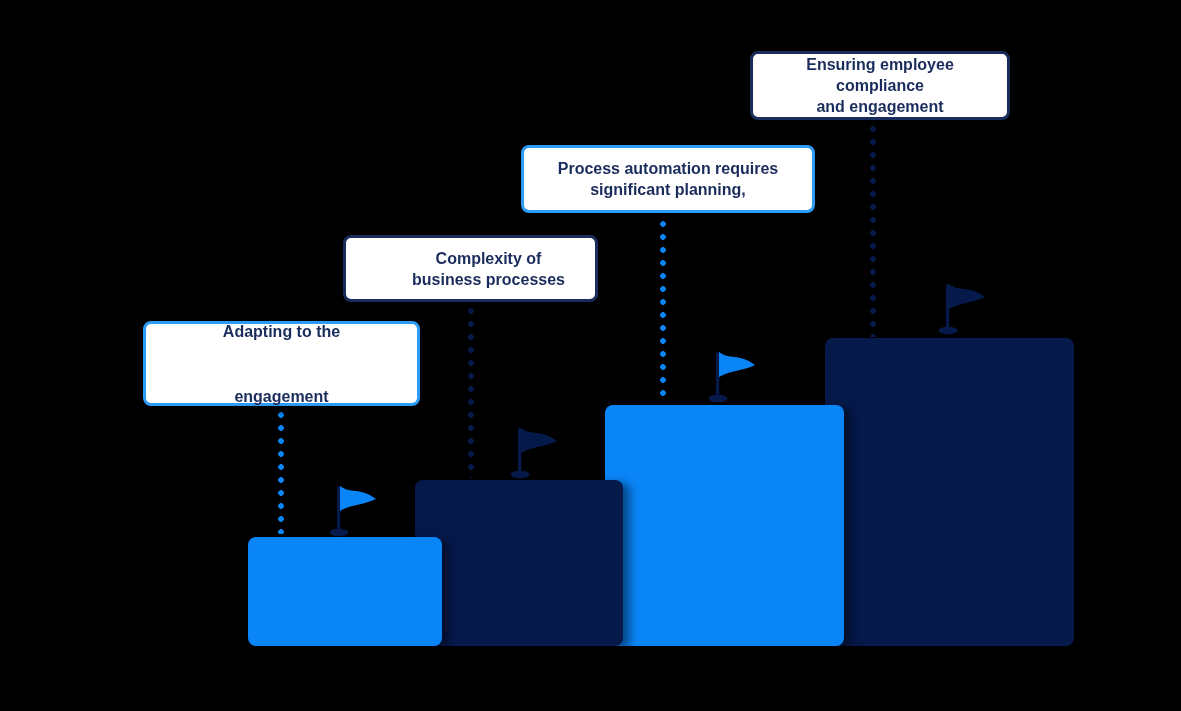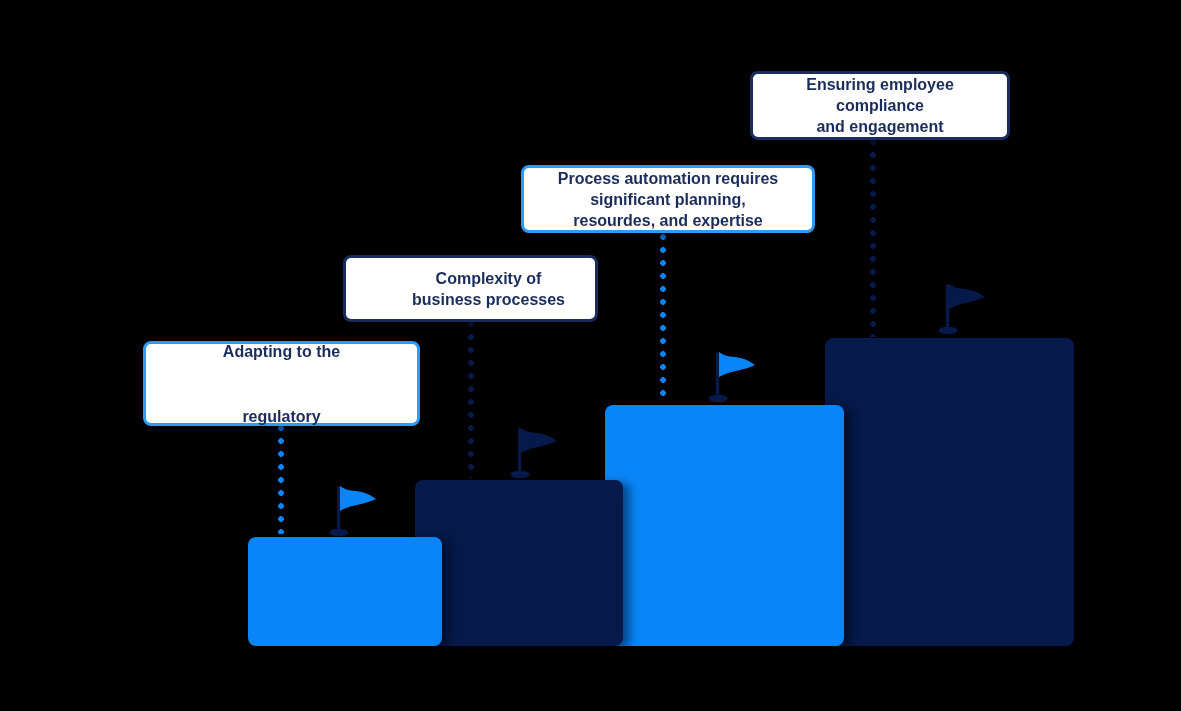--- a/index.html
+++ b/index.html
@@ -8,21 +8,20 @@
 
   
   .callout{
     position:absolute;z-index:60;box-sizing:border-box;
     background:var(--callout-bg,#fff);
     border:3px solid #999;border-radius:8px;
     display:flex;flex-direction:column;justify-content:center;align-items:center;
     text-align:center;color:var(--text,#1a2c5c);
     font-size:16px;font-weight:700;line-height:21px;
     box-shadow:3px 4px 7px rgba(0,0,0,.55);
-    margin-top:20px;
   }
   .callout span{display:block;white-space:nowrap;}
   .accent-blue .callout{border-color:var(--border-blue,#2d9cf7);}
   .accent-navy .callout{border-color:var(--border-navy,#1a2c5c);}
 
   
   .connector{
     position:absolute;z-index:50;width:6px;
     background-image:radial-gradient(3px 3px at 3px 3px, var(--dot) 92%, transparent 100%);
     background-size:6px 13px;background-repeat:repeat-y;
@@ -66,21 +65,21 @@
   .c4 .bar{left:825px;top:338px;width:249px;height:308px;z-index:10;}
 </style>
 </head>
 <body>
 
 <div class="stage">
 
   <section class="challenge c1 accent-blue">
     <div class="callout">
       <span>Adapting to the</span>
-      <span>regulatory</span>
+      <span>engagement</span>
     </div>
     <div class="connector"></div>
     <svg class="flag" viewBox="0 0 56 52">
       <ellipse class="base" cx="9" cy="47.5" rx="9.5" ry="3.8"></ellipse>
       <rect class="pole" x="7" y="1" width="3.2" height="46" rx="1.6"></rect>
       <path class="pennant" d="M10 1 C 20 9, 30 2, 46 14 C 34 20, 22 19, 10 26 Z"></path>
     </svg>
     <div class="bar"></div>
   </section>
 
@@ -95,21 +94,20 @@
       <rect class="pole" x="7" y="1" width="3.2" height="46" rx="1.6"></rect>
       <path class="pennant" d="M10 1 C 20 9, 30 2, 46 14 C 34 20, 22 19, 10 26 Z"></path>
     </svg>
     <div class="bar"></div>
   </section>
 
   <section class="challenge c3 accent-blue">
     <div class="callout">
       <span>Process automation requires</span>
       <span>significant planning,</span>
-      <span>resourdes, and expertise</span>
     </div>
     <div class="connector"></div>
     <svg class="flag" viewBox="0 0 56 52">
       <ellipse class="base" cx="9" cy="47.5" rx="9.5" ry="3.8"></ellipse>
       <rect class="pole" x="7" y="1" width="3.2" height="46" rx="1.6"></rect>
       <path class="pennant" d="M10 1 C 20 9, 30 2, 46 14 C 34 20, 22 19, 10 26 Z"></path>
     </svg>
     <div class="bar"></div>
   </section>
 

